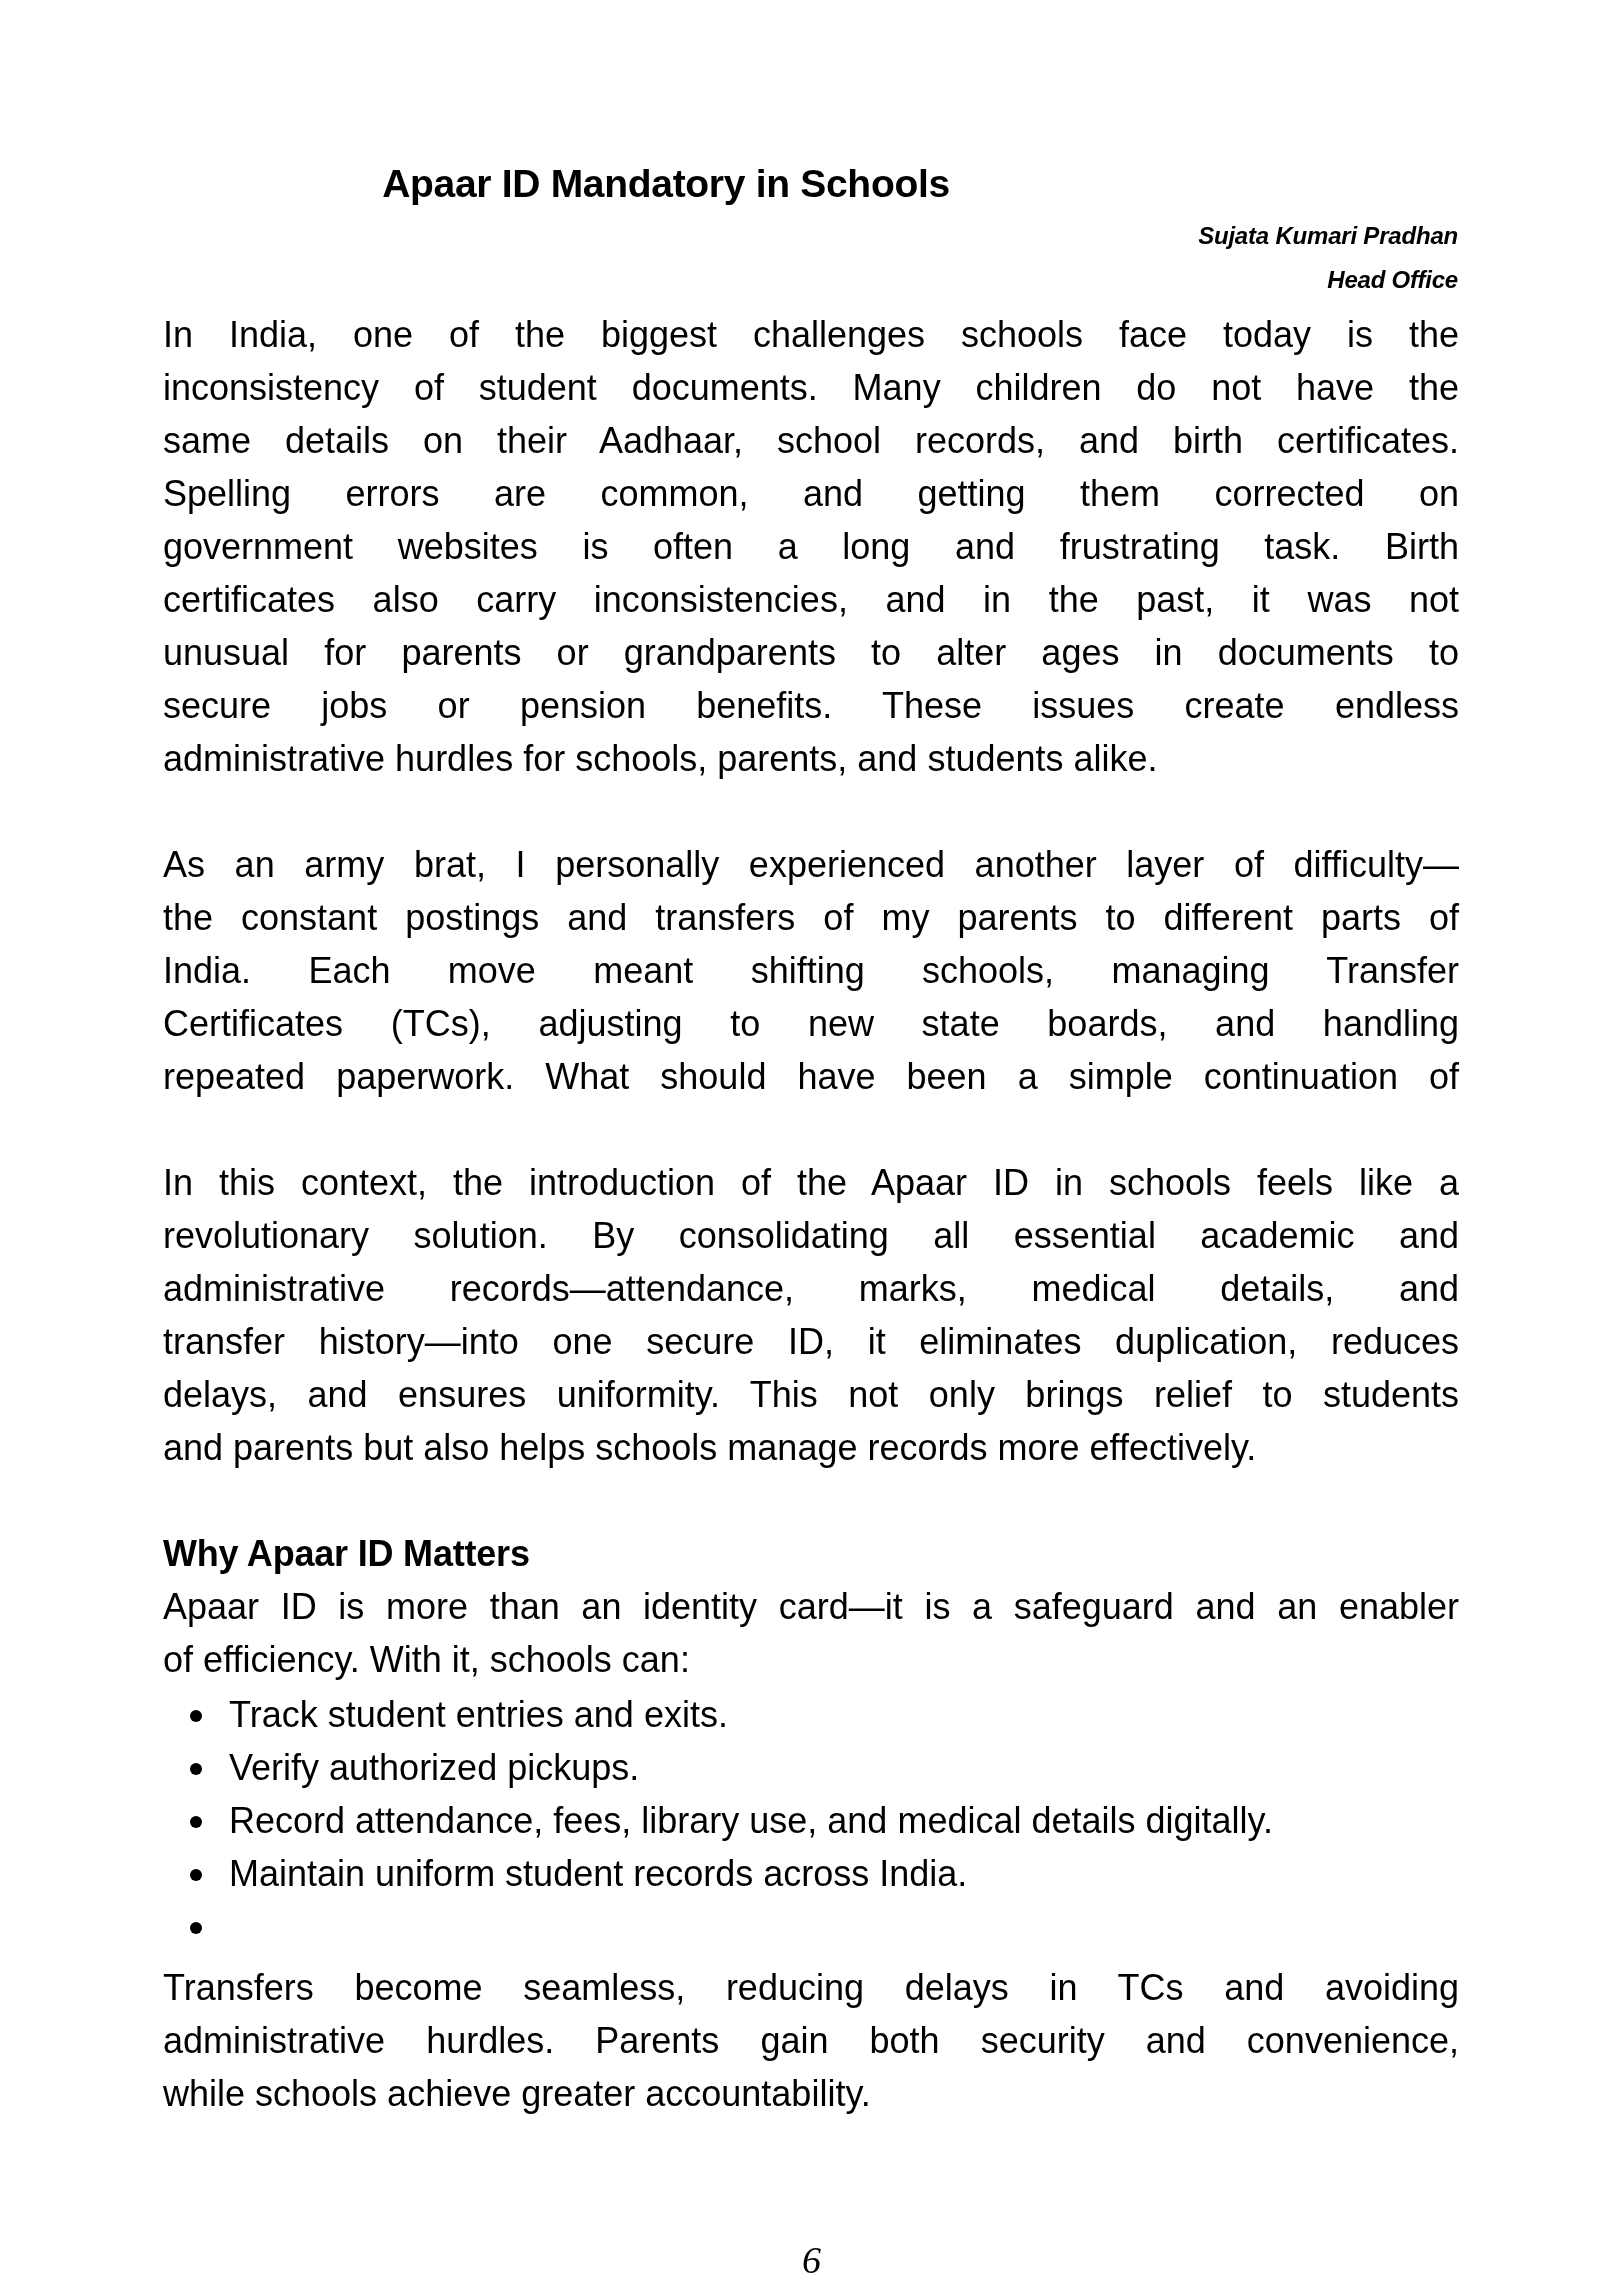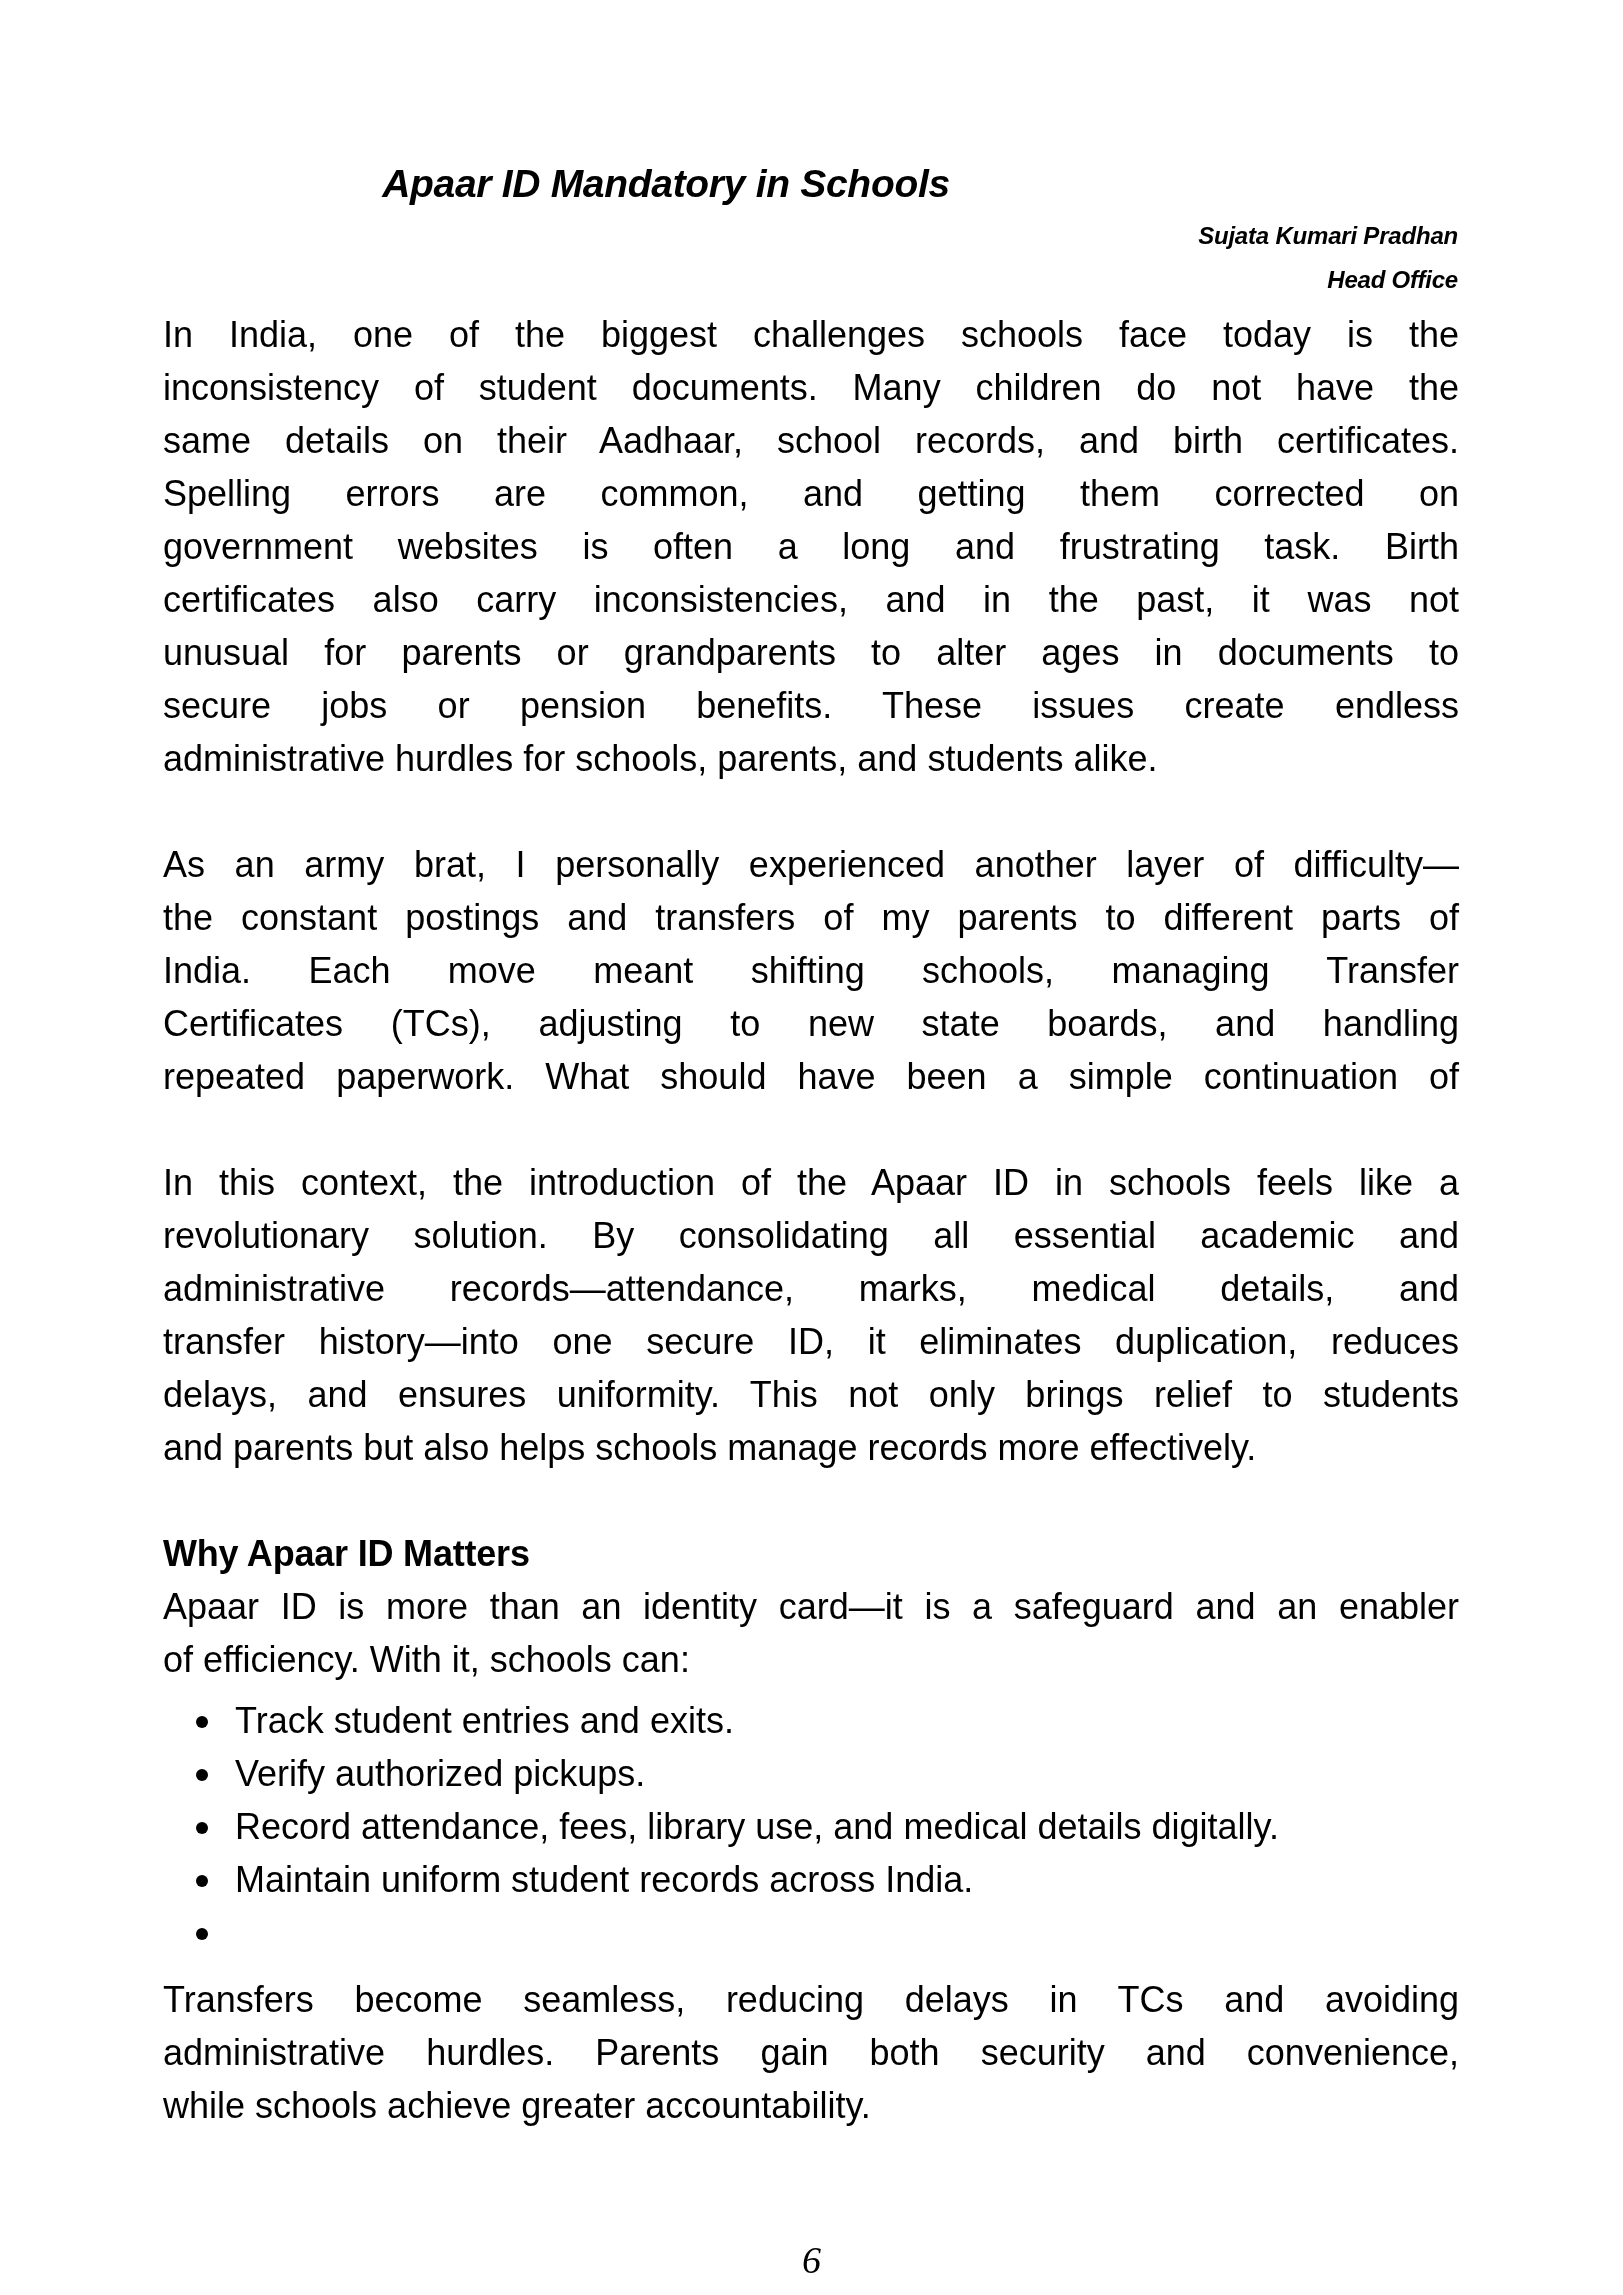--- a/index.html
+++ b/index.html
@@ -15,21 +15,20 @@
       color: #000000;
       font-family: "Liberation Sans", sans-serif;
     }
     .title {
       position: absolute;
       left: 0;
       width: 1332px;
       top: 160px;
       text-align: center;
       font-weight: bold;
-      font-style: italic;
       font-size: 39px;
       line-height: 47px;
       letter-spacing: -0.3px;
     }
     .byline {
       position: absolute;
       right: 165px;
       text-align: right;
       font-weight: bold;
       font-style: italic;
@@ -63,21 +62,21 @@
     .blank { height: 53px; }
     .heading {
       font-weight: bold;
       font-size: 36px;
       line-height: 53px;
       height: 53px;
       letter-spacing: -0.2px;
     }
     .bullets {
       list-style: none;
-      margin: 8px;
+      margin: 2px;
       padding: 0;
     }
     .bullet {
       position: relative;
       height: 53px;
       line-height: 53px;
       font-size: 36px;
       padding-left: 64px;
       white-space: nowrap;
     }

